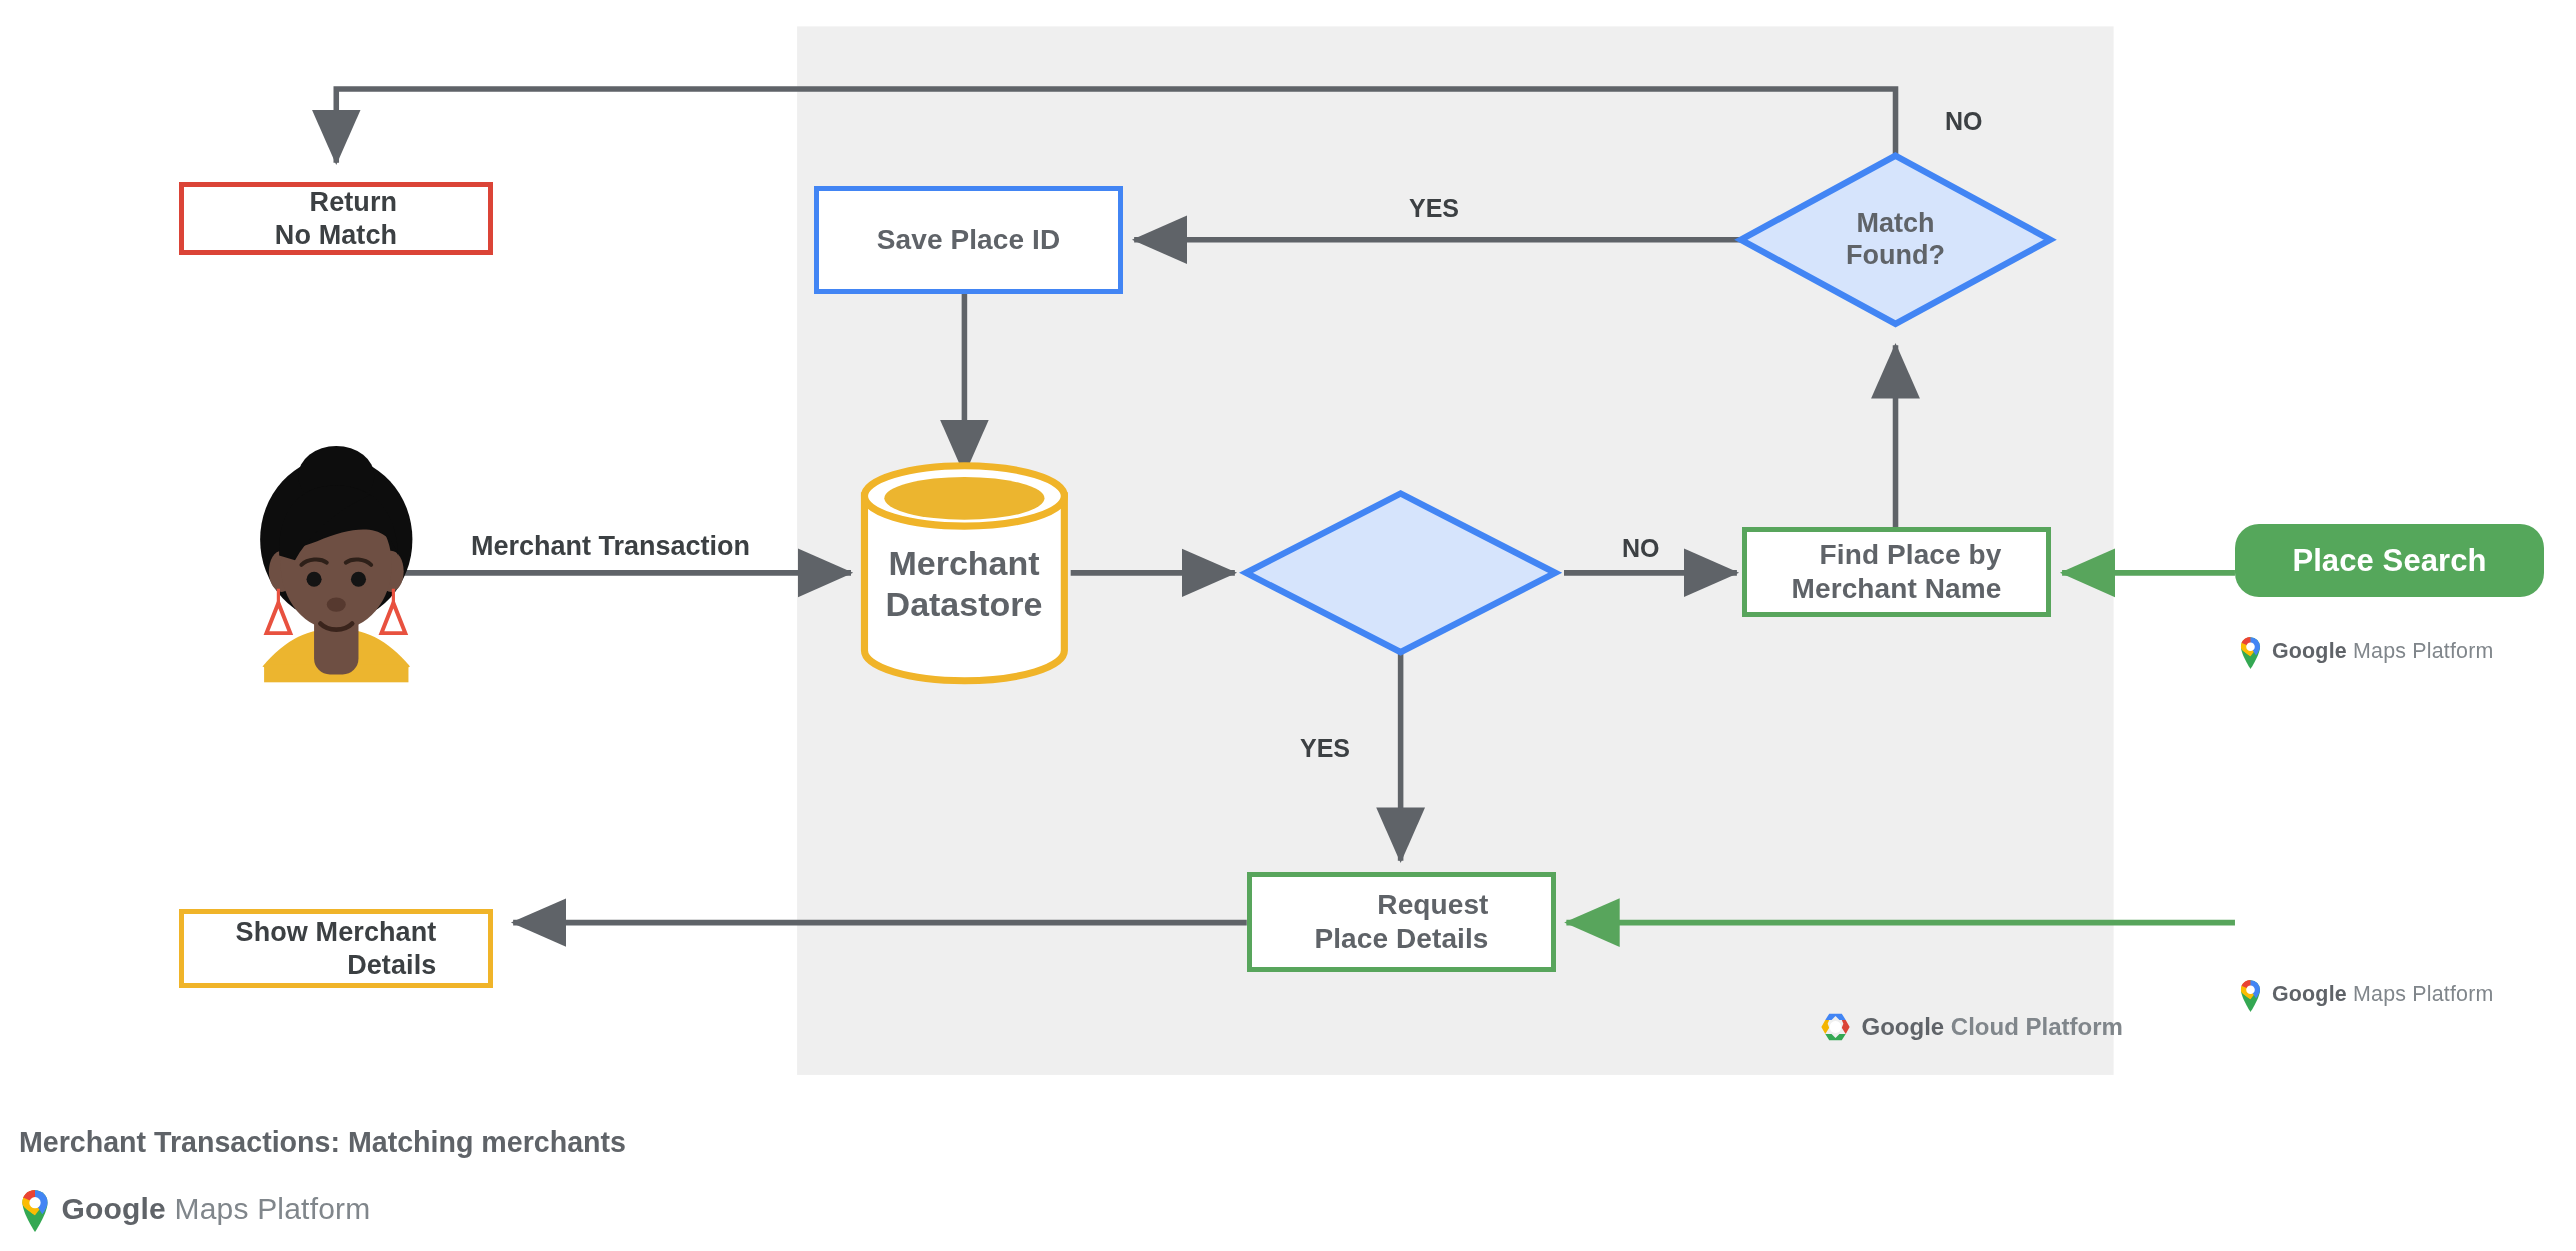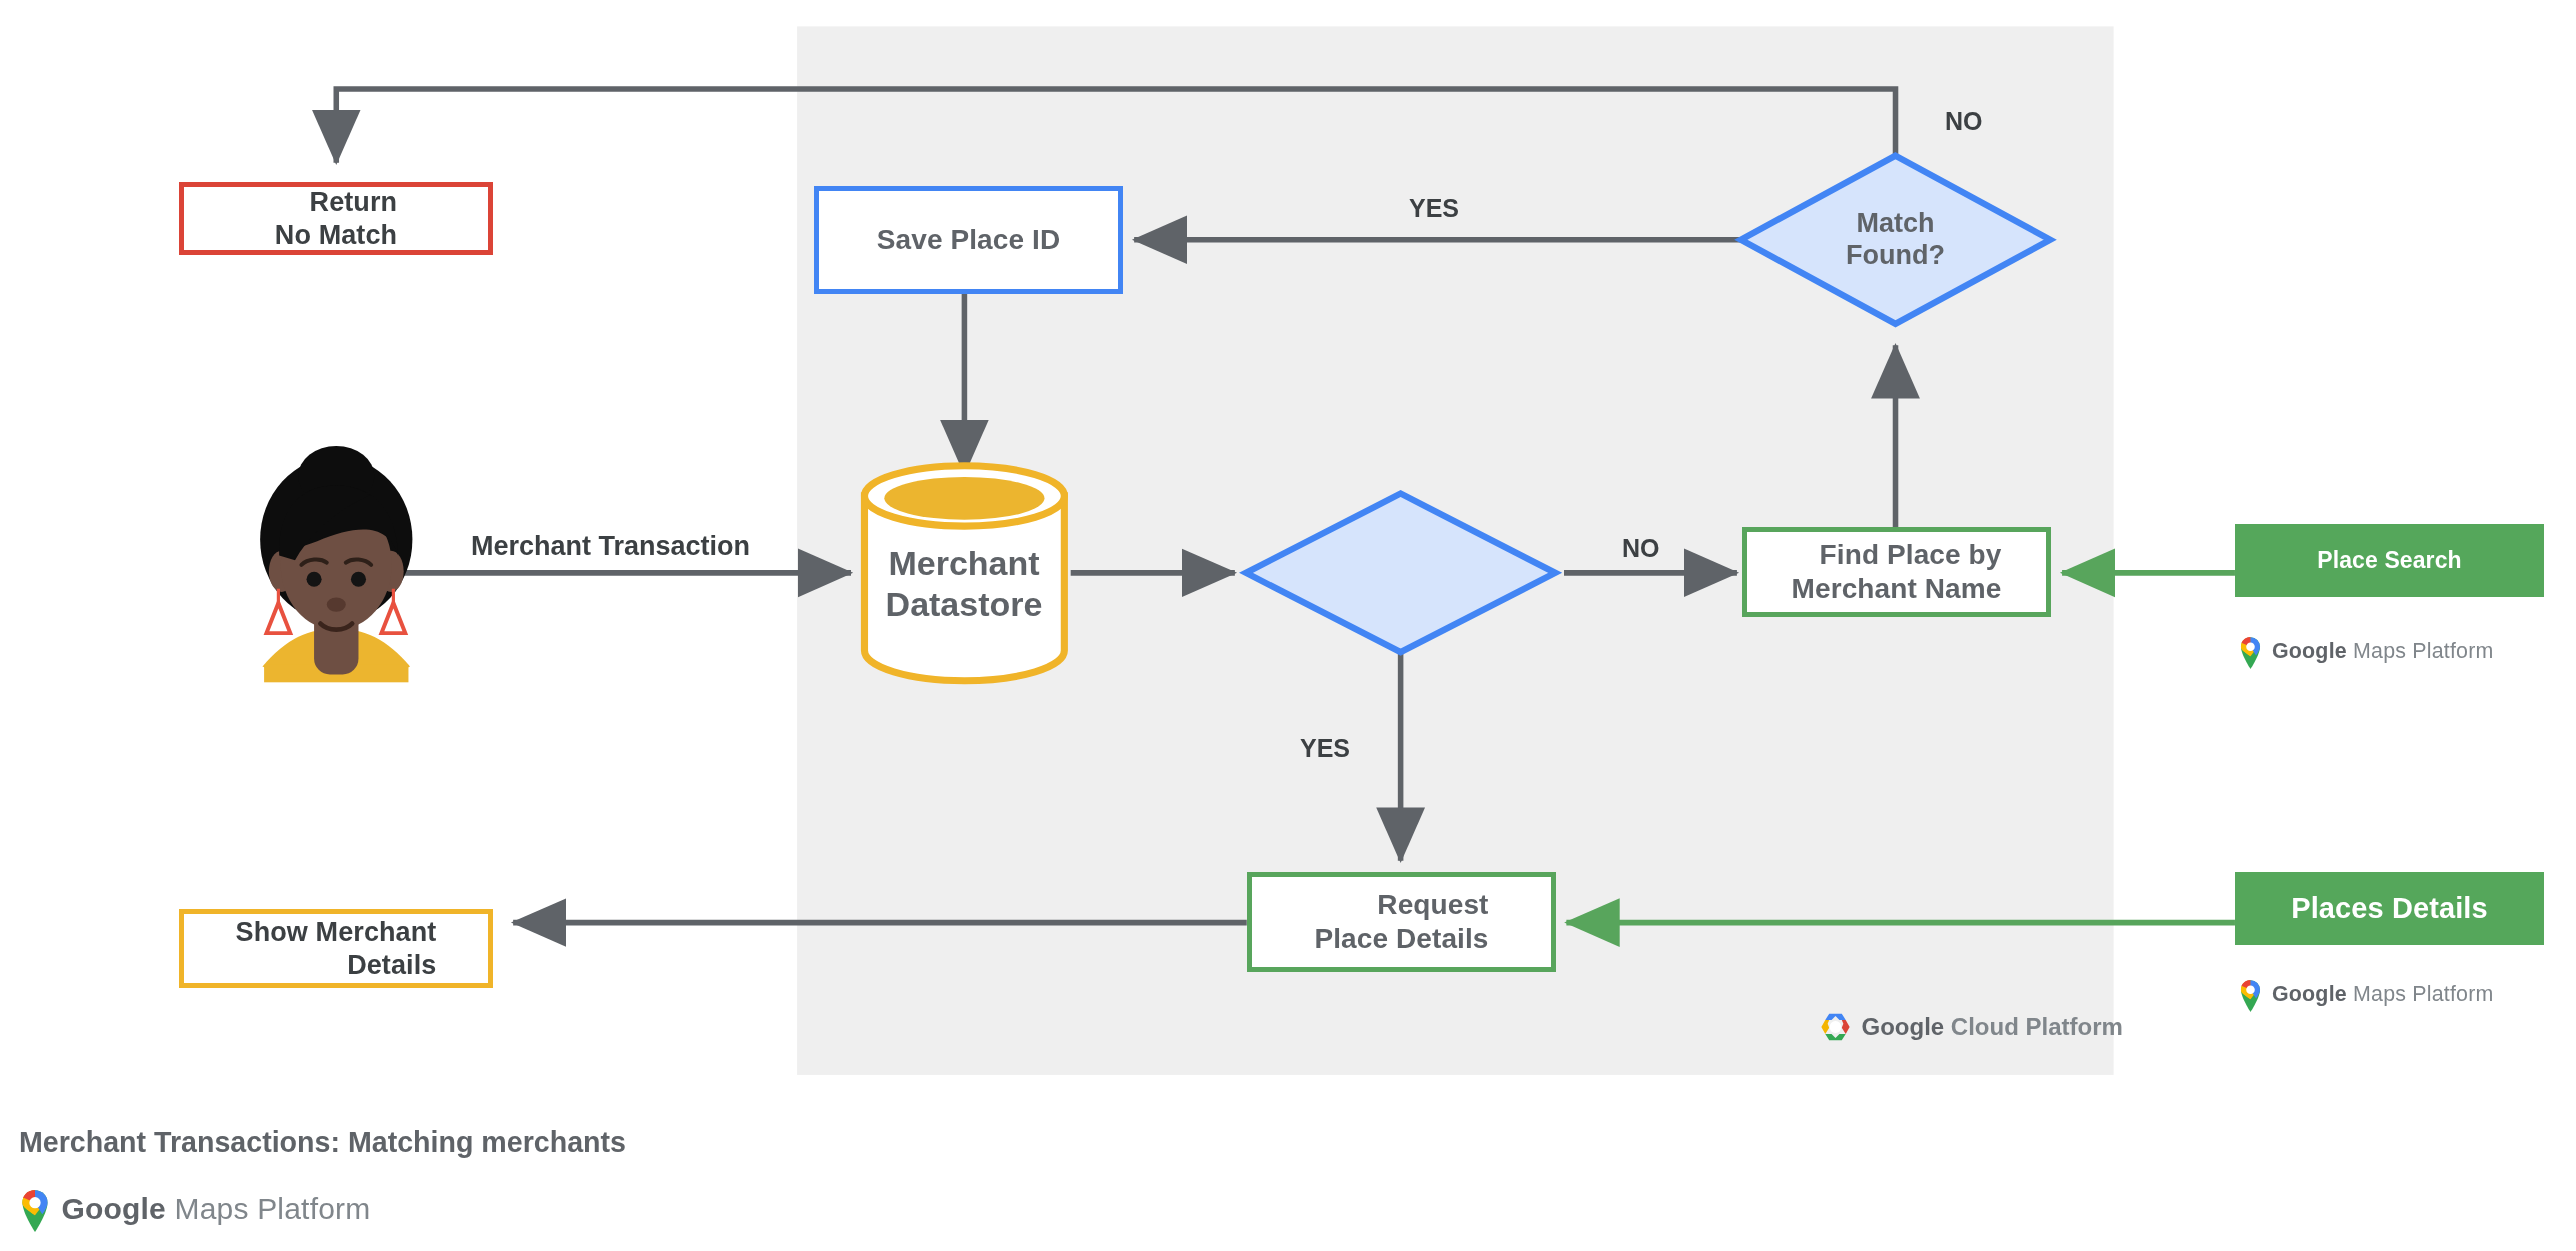--- a/index.html
+++ b/index.html
@@ -179,27 +179,24 @@
   <div class="node green" style="left:1742px;top:527px;width:309px;height:90px;font-size:28px;">
     <span>Find Place by
 Merchant Name</span>
   </div>
 
   <div class="node amber" style="left:179px;top:871px;width:314px;height:79px;font-size:27px;margin-top:38px;">
     <span>Show Merchant
 Details</span>
   </div>
 
-  <div class="node solidgreen" style="left:2235px;top:524px;width:309px;height:73px;font-size:23px;">
+  <div class="node solidgreen" style="left:2235px;top:524px;width:309px;height:73px;font-size:31px;border-radius:24px;">
     <span>Place Search</span>
   </div>
 
-  <div class="node solidgreen" style="left:2235px;top:872px;width:309px;height:73px;font-size:29px;">
-    <span>Places Details</span>
-  </div>
 
   <div class="diamond" style="left:1741px;top:155px;width:309px;height:168px;">
     <div class="dtext" style="font-size:27px;">Match
 Found?</div>
   </div>
 
 
   <div class="cylinder" style="left:864px;top:466px;width:200px;height:216px;">
     <div class="cyltext" style="font-size:34px;">Merchant
 Datastore</div>

